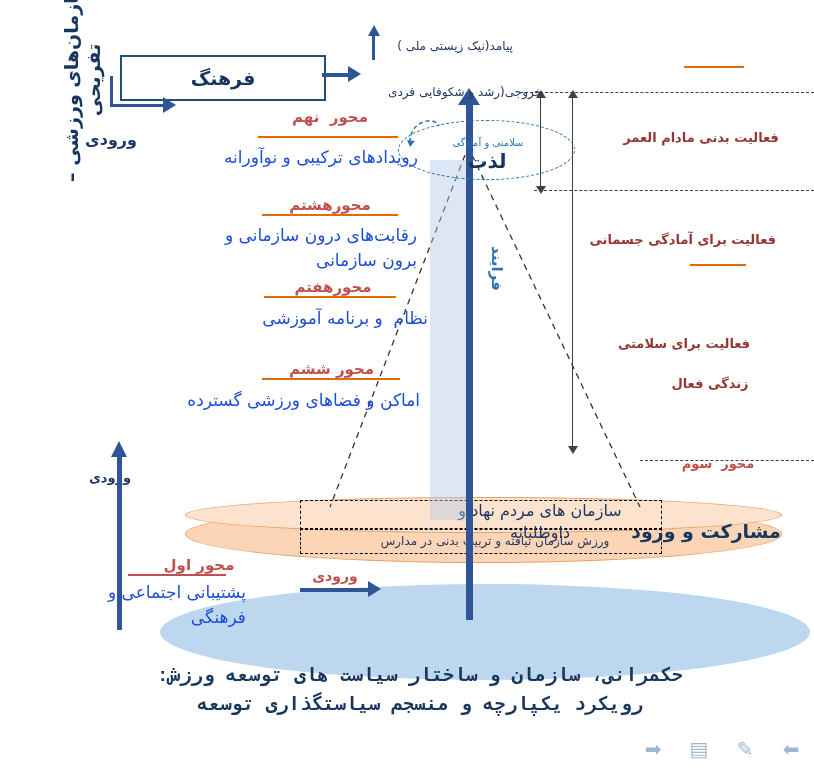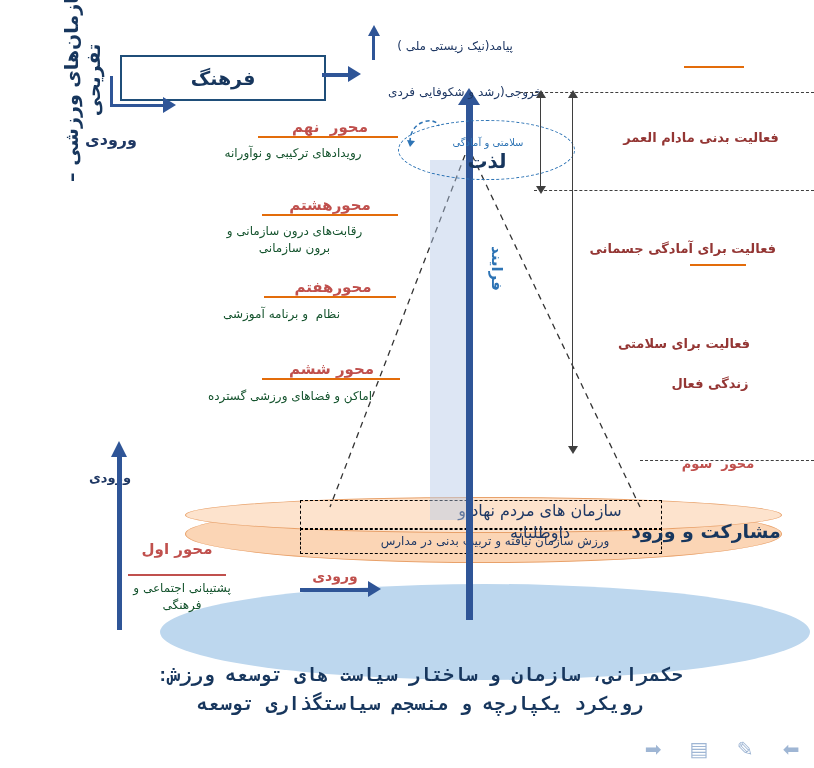--- a/index.html
+++ b/index.html
@@ -199,23 +199,23 @@
   .axis-label {
     position: absolute;
     color: #c0504d;
     font-weight: bold;
     font-size: 15px;
     text-align: center;
     white-space: pre;
   }
   .axis-body {
     position: absolute;
-    color: #14532d;
-    font-size: 12px;
-    text-align: center;
+    color: #1d4ed8;
+    font-size: 17px;
+    text-align: right;
     white-space: pre;
     line-height: 1.45;
   }
   .right-item {
     position: absolute;
     color: #943634;
     font-size: 13px;
     font-weight: bold;
     text-align: center;
     white-space: pre;
@@ -327,59 +327,59 @@
   <div class="label-blue-bold" style="left:80px; top:470px; width:60px; font-size:13px; direction:rtl;">ورودی</div>
   <div class="label-blue-bold" style="left:300px; top:568px; width:70px; font-size:14px; color:#c0504d; direction:rtl;">ورودی</div>
   <div class="h-arrow-shaft" style="left:300px; top:588px; width:70px;"></div>
   <div class="h-arrow-head-right" style="left:368px; top:581px;"></div>
 
   <div id="left-arrow-shaft"></div>
   <div id="left-arrow-head"></div>
 
   <div id="vert-title">سازمان‌های ورزشی – تفریحی</div>
 
-  <div class="axis-label" style="left:250px; top:118px; width:160px;">محور  نهم</div>
+  <div class="axis-label" style="left:250px; top:108px; width:160px;">محور  نهم</div>
   <div class="orange-rule" style="left:258px; top:136px; width:140px;"></div>
   <div class="axis-body" style="left:168px; top:145px; width:250px;">رویدادهای ترکیبی و نوآورانه</div>
 
   <div class="axis-label" style="left:255px; top:196px; width:150px;">محورهشتم</div>
   <div class="orange-rule" style="left:262px; top:214px; width:136px;"></div>
   <div class="axis-body" style="left:172px; top:223px; width:245px;">رقابت‌های درون سازمانی و
 برون سازمانی</div>
 
   <div class="axis-label" style="left:258px; top:278px; width:150px;">محورهفتم</div>
   <div class="orange-rule" style="left:264px; top:296px; width:132px;"></div>
-  <div class="axis-body" style="left:164px; top:306px; width:235px;">نظام  و برنامه آموزشی</div>
+  <div class="axis-body" style="left:193px; top:306px; width:235px;">نظام  و برنامه آموزشی</div>
 
   <div class="axis-label" style="left:254px; top:360px; width:155px;">محور ششم</div>
   <div class="orange-rule" style="left:262px; top:378px; width:138px;"></div>
   <div class="axis-body" style="left:160px; top:388px; width:260px;">اماکن و فضاهای ورزشی گسترده</div>
 
-  <div class="axis-label" style="left:122px; top:540px; width:110px;">محور اول</div>
+  <div class="axis-label" style="left:122px; top:556px; width:110px;padding-left:22px;">محور اول</div>
   <div class="orange-rule-thin" style="left:128px; top:574px; width:98px;"></div>
   <div class="axis-body" style="left:118px; top:580px; width:128px;">پشتیبانی اجتماعی و
 فرهنگی</div>
 
   <div class="dashed-h" style="left:520px; top:92px;  width:294px;"></div>
   <div class="dashed-h" style="left:534px; top:190px; width:280px;"></div>
   <div class="dashed-h" style="left:640px; top:460px; width:174px;"></div>
 
   <div class="measure" style="left:572px; top:98px; height:348px;">
     <div class="cap-up"></div>
       <div class="cap-dn"></div>
   </div>
   <div class="measure" style="left:540px; top:98px; height:88px;">
     <div class="cap-up"></div>
       <div class="cap-dn"></div>
   </div>
 
   <div class="orange-rule" style="left:684px; top:66px; width:60px;"></div>
   <div class="right-item" style="left:596px; top:130px; width:210px;">فعالیت بدنی مادام العمر</div>
   <div class="orange-rule" style="left:690px; top:264px; width:56px;"></div>
-  <div class="right-item" style="left:596px; top:241px; width:180px;">فعالیت برای آمادگی جسمانی</div>
+  <div class="right-item" style="left:596px; top:232px; width:180px;">فعالیت برای آمادگی جسمانی</div>
   <div class="right-item" style="left:580px; top:300px; width:208px;margin-top:36px;">فعالیت برای سلامتی</div>
   <div class="right-item" style="left:628px; top:456px; width:180px; color:#c0504d;">محور  سوم</div>
   <div class="right-item" style="left:620px; top:376px; width:180px;">زندگی فعال</div>
   <div class="right-item" style="left:606px; top:520px; width:200px; font-size:19px; color:#17365d;">مشارکت و ورود</div>
 
   <div id="caption">حکمرانی، سازمان و ساختار سیاست های توسعه ورزش:
 رویکرد یکپارچه و منسجم سیاستگذاری توسعه</div>
 
   <div id="toolbar">
     <div class="tb">⬅</div>

